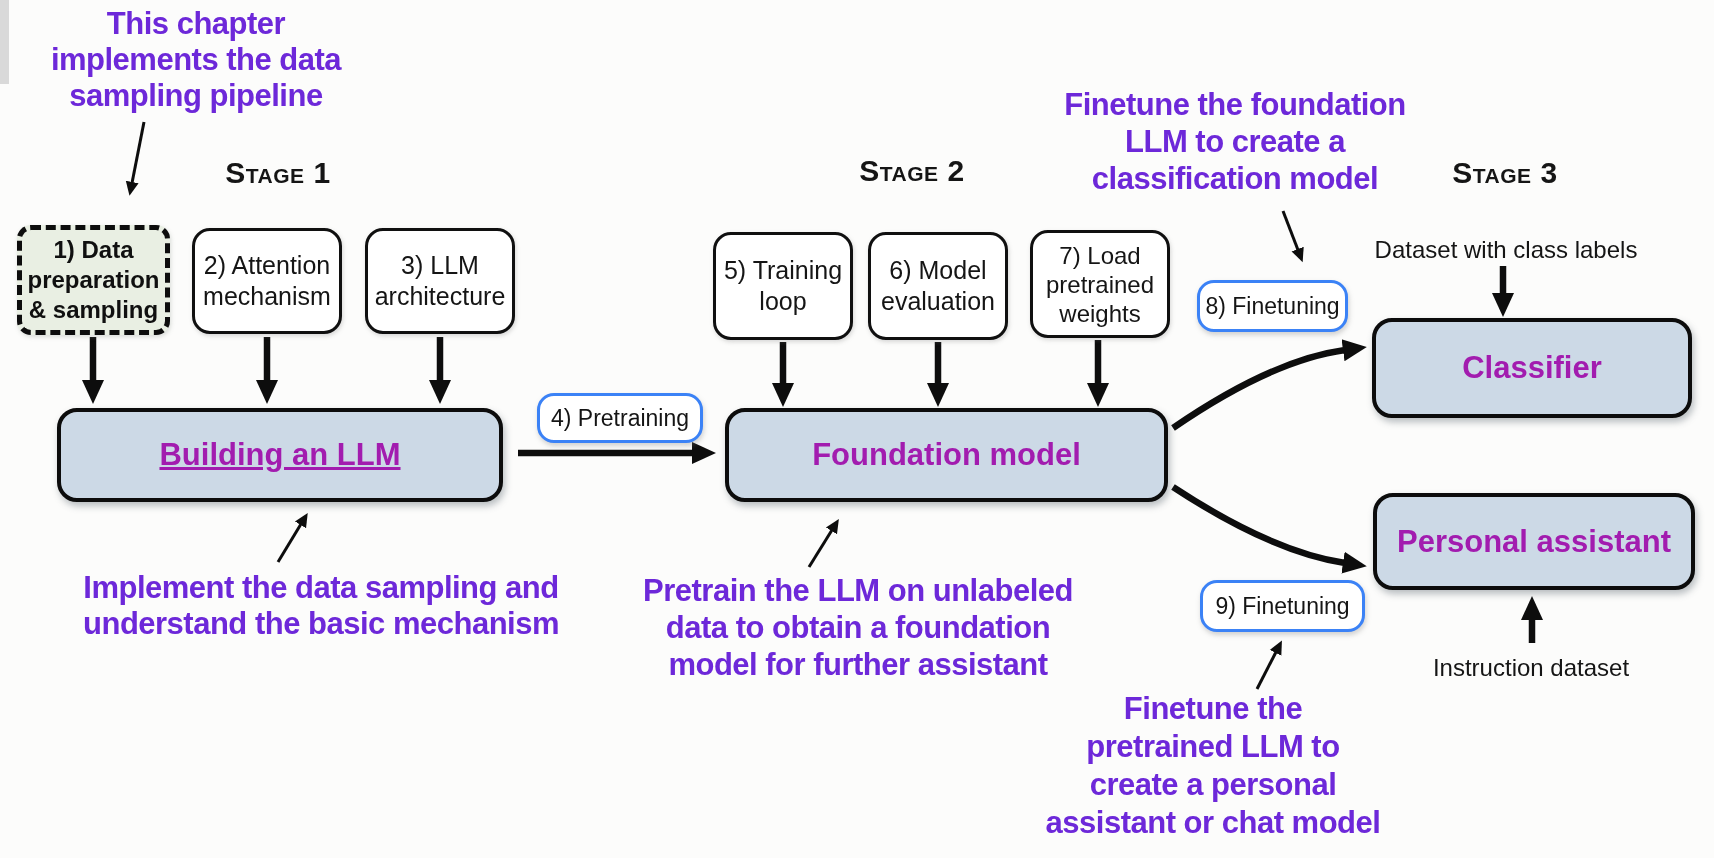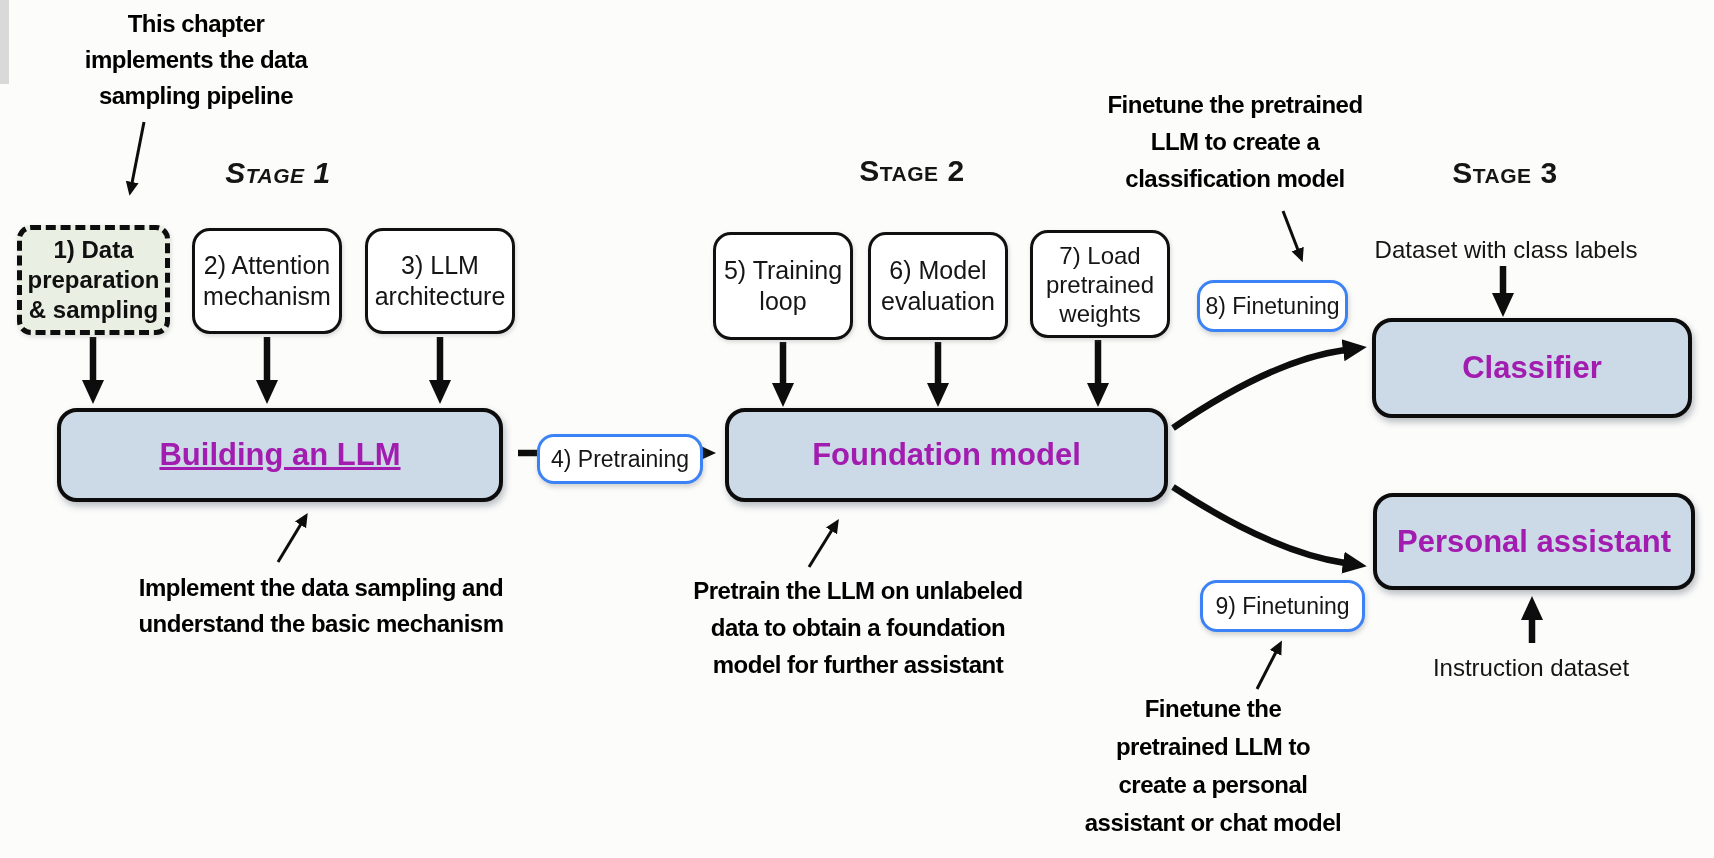--- a/index.html
+++ b/index.html
@@ -2,22 +2,22 @@
 <html><head>
 <meta charset="utf-8">
 <style>
   html,body{margin:0;padding:0;background:#fcfcfb;}
   #canvas{position:relative;width:1714px;height:858px;background:#fcfcfb;overflow:hidden;
           font-family:"Liberation Sans",sans-serif;color:#141414;}
   #arrows{position:absolute;left:0;top:0;pointer-events:none;}
 
   
   .note{position:absolute;transform:translateX(-50%);text-align:center;white-space:nowrap;
-        font-family:"Liberation Sans",sans-serif;font-weight:700;font-size:24px;
-        letter-spacing:-0.5px;color:#000000;}
+        font-family:"Liberation Sans",sans-serif;font-weight:700;font-size:31px;
+        letter-spacing:-0.5px;color:#6d28d9;}
   .note div{line-height:36px;}
 
   .stage{position:absolute;transform:translateX(-50%);white-space:nowrap;
          font-family:"Liberation Sans",sans-serif;font-weight:700;font-size:30px;
          font-variant-caps:small-caps;letter-spacing:0.5px;color:#151515;}
 
   
   .sbox{position:absolute;background:#ffffff;border:3px solid #101010;border-radius:18px;
         display:flex;flex-direction:column;align-items:center;justify-content:center;
         text-align:center;font-size:25px;line-height:31px;color:#151515;
@@ -77,21 +77,21 @@
     </g>
     <g stroke="#0d0d0d" stroke-width="3" fill="none">
       <line x1="144" y1="122" x2="132" y2="183" marker-end="url(#mS)"></line>
       <line x1="1283" y1="211" x2="1298" y2="250" marker-end="url(#mS)"></line>
       <line x1="278" y1="562" x2="301" y2="524" marker-end="url(#mS)"></line>
       <line x1="809" y1="567" x2="832" y2="530" marker-end="url(#mS)"></line>
       <line x1="1257" y1="689" x2="1276" y2="652" marker-end="url(#mS)"></line>
     </g>
   </svg>
 
-  <div class="stage" style="left:278px;top:156px;font-style:italic;">Stage 1</div>
+  <div class="stage" style="left:278px;top:156px;">Stage 1</div>
   <div class="stage" style="left:912px;top:154px;">Stage 2</div>
   <div class="stage" style="left:1505px;top:156px;">Stage 3</div>
 
   <div class="note" style="left:196px;top:6px;">
     <div>This chapter</div>
     <div>implements the data</div>
     <div>sampling pipeline</div>
   </div>
 
   <div class="ghost" style="left:17px;top:225px;width:143px;height:100px;">
@@ -105,21 +105,21 @@
   </div>
   <div class="sbox" style="left:365px;top:228px;width:144px;height:100px;">
     <div>3) LLM</div>
     <div>architecture</div>
   </div>
 
   <div class="big" style="left:57px;top:408px;width:438px;height:86px;text-decoration:underline;">
     <span>Building an LLM</span>
   </div>
 
-  <div class="pill" style="left:537px;top:393px;width:160px;height:44px;margin-top:41px;">
+  <div class="pill" style="left:537px;top:393px;width:160px;height:44px;">
     <span>4) Pretraining</span>
   </div>
 
   <div class="sbox" style="left:713px;top:232px;width:134px;height:102px;">
     <div>5) Training</div>
     <div>loop</div>
   </div>
   <div class="sbox" style="left:868px;top:232px;width:134px;height:102px;">
     <div>6) Model</div>
     <div>evaluation</div>
@@ -156,21 +156,21 @@
     <div>understand the basic mechanism</div>
   </div>
 
   <div class="note" style="left:858px;top:572px;line-height:37px;">
     <div style="line-height:37px;">Pretrain the LLM on unlabeled</div>
     <div style="line-height:37px;">data to obtain a foundation</div>
     <div style="line-height:37px;">model for further assistant</div>
   </div>
 
   <div class="note" style="left:1235px;top:86px;">
-    <div style="line-height:37px;">Finetune the pretrained</div>
+    <div style="line-height:37px;">Finetune the foundation</div>
     <div style="line-height:37px;">LLM to create a</div>
     <div style="line-height:37px;">classification model</div>
   </div>
 
   <div class="note" style="left:1213px;top:690px;">
     <div style="line-height:38px;">Finetune the</div>
     <div style="line-height:38px;">pretrained LLM to</div>
     <div style="line-height:38px;">create a personal</div>
     <div style="line-height:38px;">assistant or chat model</div>
   </div>

